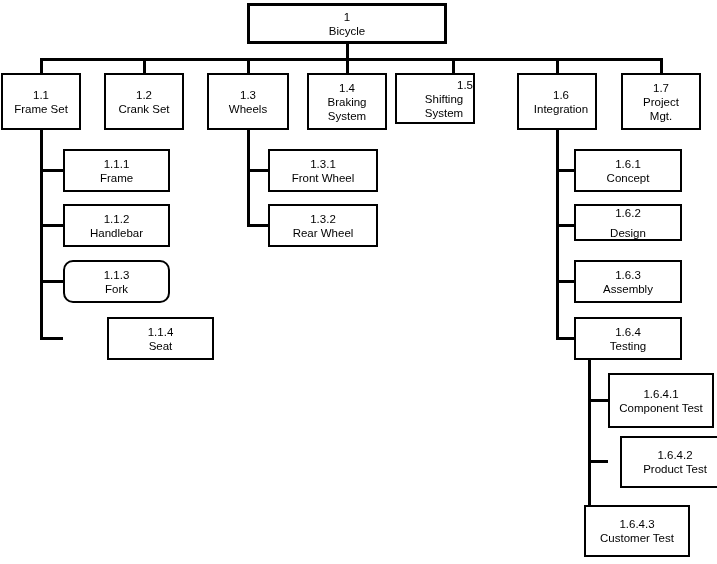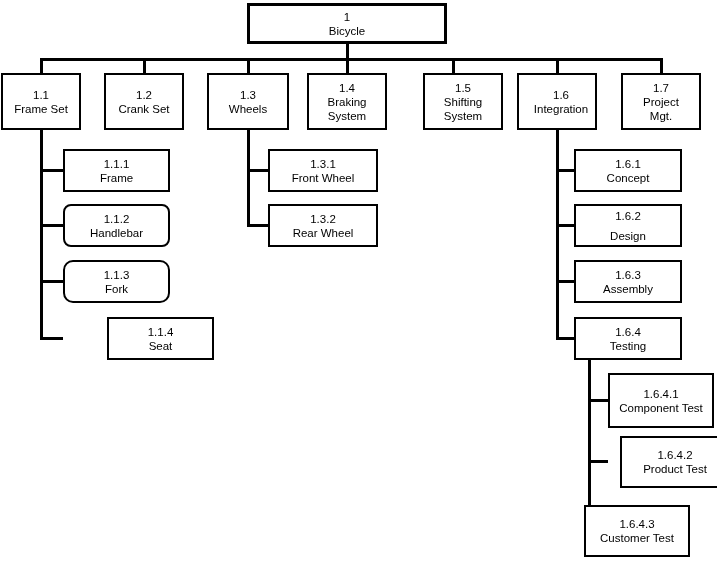--- a/index.html
+++ b/index.html
@@ -97,38 +97,38 @@
     <span class="name">Crank Set</span>
   </div>
   <div class="node" style="left:207px; top:73px; width:82px; height:57px;">
     <span class="code">1.3</span>
     <span class="name">Wheels</span>
   </div>
   <div class="node narrow" style="left:307px; top:73px; width:80px; height:57px;">
     <span class="code">1.4</span>
     <span class="name">Braking System</span>
   </div>
-  <div class="node narrow" style="left:423px; top:73px; width:80px; height:57px;">
+  <div class="node narrow" style="left:395px; top:73px; width:80px; height:51px;align-items:flex-end;">
     <span class="code">1.5</span>
     <span class="name">Shifting System</span>
   </div>
   <div class="node" style="left:517px; top:73px; width:80px; height:57px;padding-left:8px;">
     <span class="code">1.6</span>
     <span class="name">Integration</span>
   </div>
   <div class="node narrow" style="left:621px; top:73px; width:80px; height:57px;">
     <span class="code">1.7</span>
     <span class="name">Project Mgt.</span>
   </div>
 
   <div class="node" style="left:63px; top:149px; width:107px; height:43px;">
     <span class="code">1.1.1</span>
     <span class="name">Frame</span>
   </div>
-  <div class="node" style="left:63px; top:204px; width:107px; height:43px;border-radius:8px;">
+  <div class="node" style="left:63px; top:204px; width:107px; height:43px;">
     <span class="code">1.1.2</span>
     <span class="name">Handlebar</span>
   </div>
   <div class="node" style="left:63px; top:260px; width:107px; height:43px;border-radius:10px;">
     <span class="code">1.1.3</span>
     <span class="name">Fork</span>
   </div>
   <div class="node" style="left:63px; top:317px; width:107px; height:43px;margin-left:44px;">
     <span class="code">1.1.4</span>
     <span class="name">Seat</span>
@@ -140,21 +140,21 @@
   </div>
   <div class="node" style="left:268px; top:204px; width:110px; height:43px;">
     <span class="code">1.3.2</span>
     <span class="name">Rear Wheel</span>
   </div>
 
   <div class="node" style="left:574px; top:149px; width:108px; height:43px;">
     <span class="code">1.6.1</span>
     <span class="name">Concept</span>
   </div>
-  <div class="node" style="left:574px; top:204px; width:108px; height:43px;gap:6px;">
+  <div class="node" style="left:574px; top:204px; width:108px; height:37px;gap:6px;">
     <span class="code">1.6.2</span>
     <span class="name">Design</span>
   </div>
   <div class="node" style="left:574px; top:260px; width:108px; height:43px;">
     <span class="code">1.6.3</span>
     <span class="name">Assembly</span>
   </div>
   <div class="node" style="left:574px; top:317px; width:108px; height:43px;">
     <span class="code">1.6.4</span>
     <span class="name">Testing</span>

